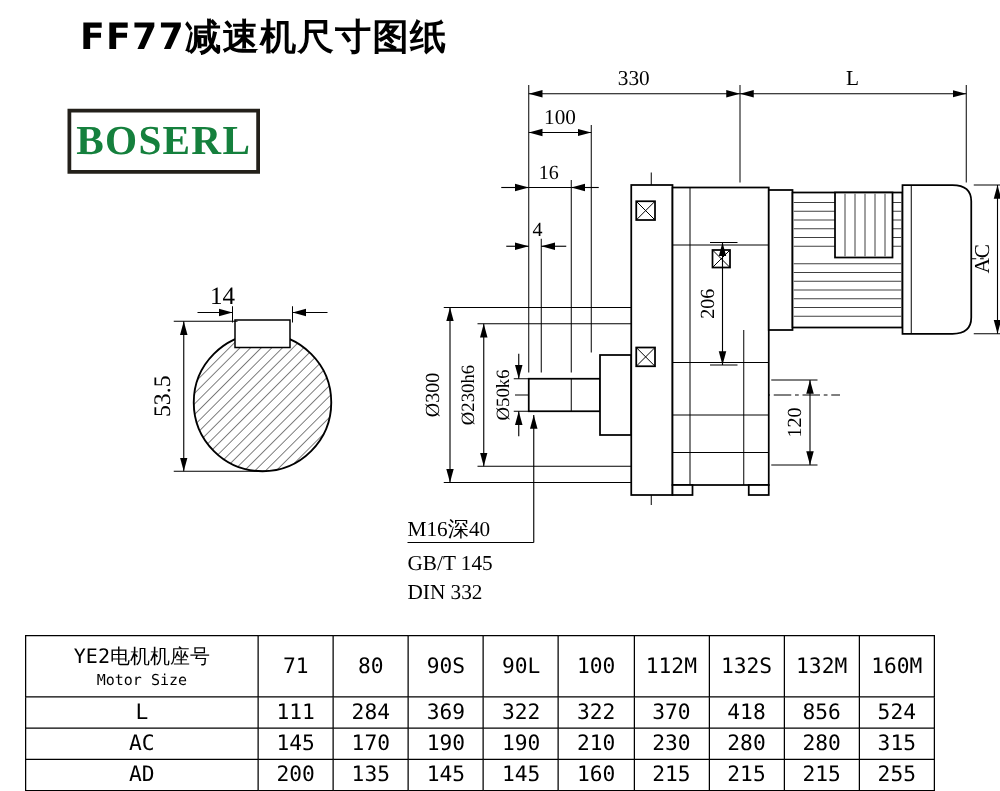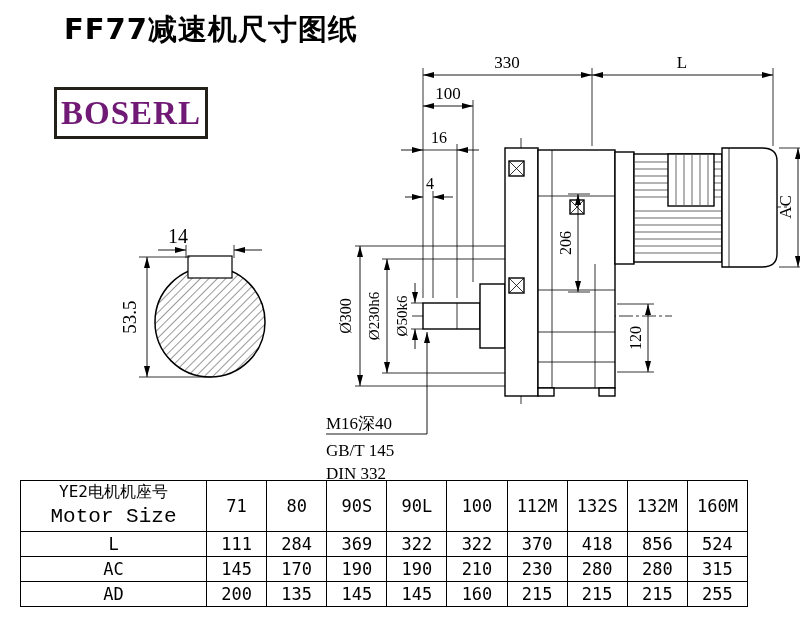--- a/index.html
+++ b/index.html
@@ -3,36 +3,36 @@
 <meta charset="utf-8">
 <style>
   html,body{margin:0;padding:0;background:#fff;}
   .page{position:relative;width:800px;height:633px;background:#fff;overflow:hidden;
         font-family:"Liberation Serif",serif;color:#000;margin-left:20px;}
   .title{position:absolute;left:44px;top:10px;font-family:"DejaVu Sans",sans-serif;
          font-weight:bold;font-size:29px;letter-spacing:1px;white-space:nowrap;}
   .logo{position:absolute;left:34px;top:87px;width:148px;height:46px;
         border:3px solid #23201a;display:flex;align-items:center;justify-content:center;}
   .logo span{font-family:"Liberation Serif",serif;font-weight:bold;font-size:33px;
-        color:#701a75;letter-spacing:1px;line-height:1;}
+        color:#15803d;letter-spacing:1px;line-height:1;}
   svg.drawing{position:absolute;left:0;top:0;}
   svg .ol{fill:#fff;stroke:#000;stroke-width:1.4;}
   svg .thin{stroke:#000;stroke-width:0.8;fill:none;}
   svg .fin{stroke:#000;stroke-width:0.6;fill:none;}
   svg .dim{stroke:#000;stroke-width:0.9;fill:none;}
   svg .ext{stroke:#000;stroke-width:0.8;fill:none;}
   svg .cl{stroke:#000;stroke-width:0.8;fill:none;stroke-dasharray:14 3 3 3;}
   svg text{font-family:"Liberation Serif",serif;fill:#000;}
-  table.spec{position:absolute;left:0;top:480px;width:728px;border-collapse:collapse;
+  table.spec{position:absolute;left:0;top:508px;width:728px;border-collapse:collapse;
         table-layout:fixed;font-family:"DejaVu Sans Mono","DejaVu Sans",monospace;}
   table.spec td{border:1px solid #000;text-align:center;vertical-align:middle;
         font-size:17px;padding:0;height:24px;}
   table.spec tr.hdr td{height:48px;}
   table.spec .cjk{font-size:16px;line-height:1.35;}
-  table.spec .en{font-size:21px;line-height:1.35;font-family:Liberation Mono, monospace;}
+  table.spec .en{font-size:12px;line-height:1.35;}
 </style>
 </head>
 <body>
 
 <div class="page">
 
   <div class="title">FF77减速机尺寸图纸</div>
 
   <div class="logo">
     <span>BOSERL</span>

